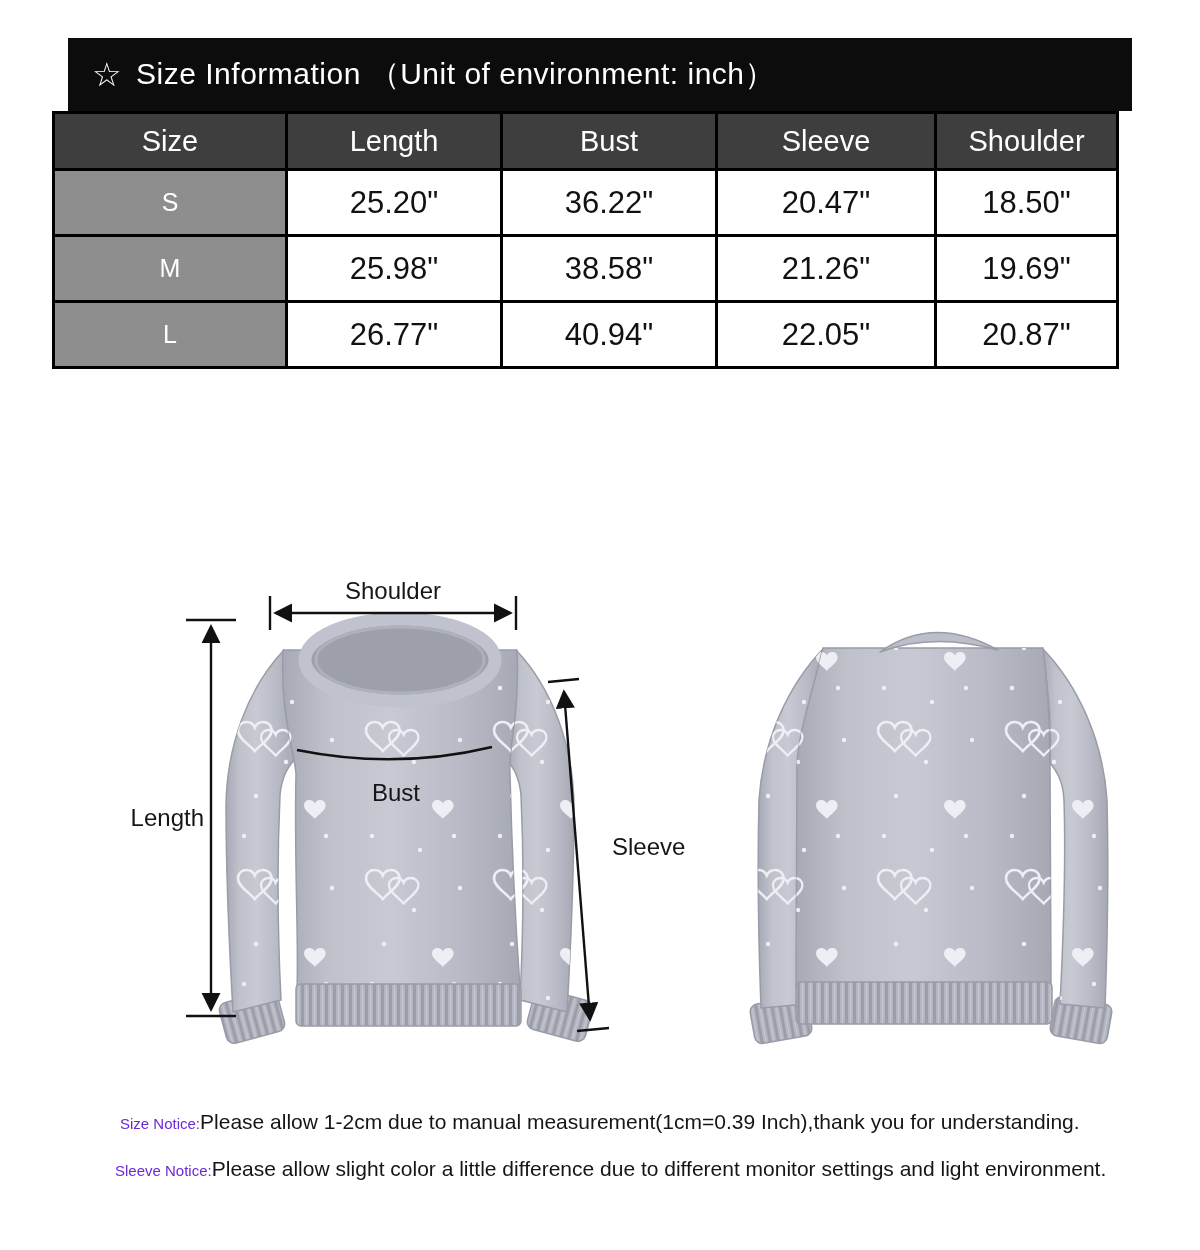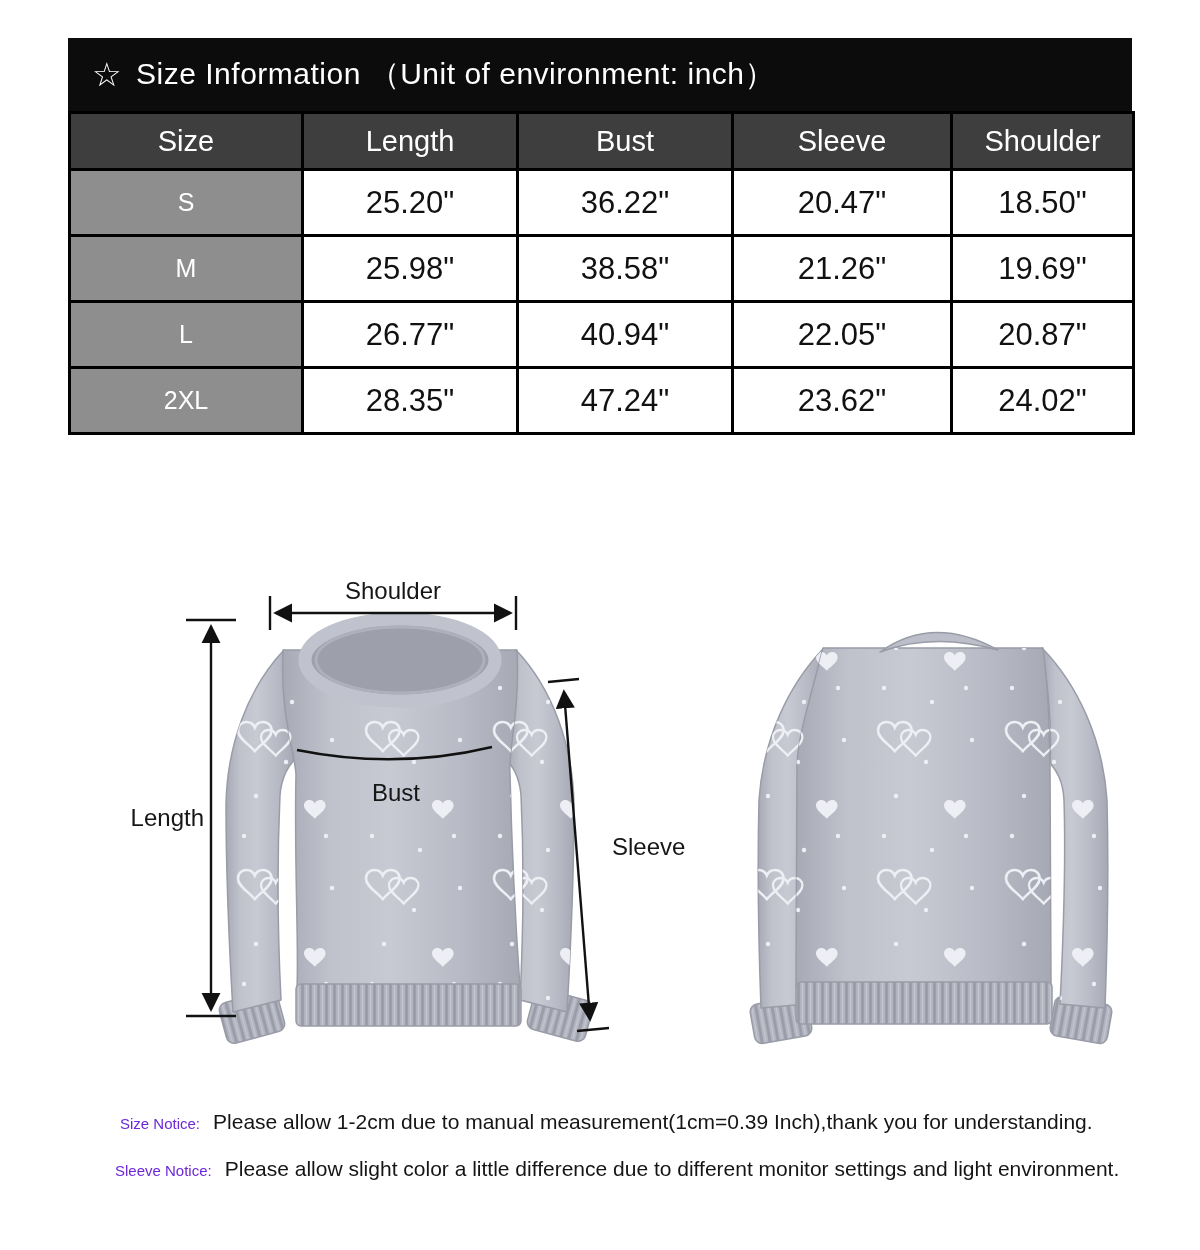--- a/index.html
+++ b/index.html
@@ -8,38 +8,38 @@
     font-family:"Liberation Sans", sans-serif; overflow:hidden;
   }
   .title-bar {
     position:absolute; left:68px; top:38px; width:1064px; height:73px;
     background:#0c0c0c; color:#ffffff; display:flex; align-items:center;
     box-sizing:border-box; padding-left:24px; font-size:30px; letter-spacing:.5px;
     white-space:nowrap;
   }
   .title-bar .star { font-size:33px; margin-right:14px; line-height:1; }
   table.size-table {
-    position:absolute; left:68px; top:111px; width:1064px;
+    position:absolute; left:52px; top:111px; width:1064px;
     border-collapse:collapse; table-layout:fixed; text-align:center;
   }
   table.size-table th, table.size-table td { border:3px solid #000000; padding:0; }
   table.size-table thead th {
     background:#3e3e3e; color:#ffffff; font-weight:normal; font-size:29px; height:54px;
   }
   table.size-table tbody th.size-cell {
     background:#8e8e8e; color:#ffffff; font-weight:normal; font-size:25px;
   }
   table.size-table tbody td {
     background:#ffffff; color:#111111; font-size:31px; height:63px;
   }
   svg.diagram { position:absolute; left:100px; top:560px; }
   svg.diagram text { font-family:"Liberation Sans", sans-serif; font-size:24px; fill:#161616; }
   .notice { position:absolute; white-space:nowrap; }
   .notice .label { color:#6d28d9; font-size:15px; }
-  .notice .text  { color:#151515; font-size:21px; margin-left:13px; }
+  .notice .text  { color:#151515; font-size:21px; }
   .notice-1 { left:120px; top:1110px; }
   .notice-2 { left:115px; top:1157px; }
 </style>
 </head>
 <body>
 
 <div class="page">
 
   <div class="title-bar">
     <span class="star">☆</span>
@@ -77,27 +77,20 @@
         <td>38.58"</td>
         <td>21.26"</td>
         <td>19.69"</td>
       </tr>
       <tr>
         <th class="size-cell">L</th>
         <td>26.77"</td>
         <td>40.94"</td>
         <td>22.05"</td>
         <td>20.87"</td>
-      </tr>
-      <tr>
-        <th class="size-cell">2XL</th>
-        <td>28.35"</td>
-        <td>47.24"</td>
-        <td>23.62"</td>
-        <td>24.02"</td>
       </tr>
     </tbody>
   </table>
 
   <svg class="diagram" width="1050" height="520" viewBox="0 0 1050 520">
     <defs>
       <marker id="arr" viewBox="0 0 10 10" refX="8.5" refY="5" markerWidth="8" markerHeight="8" orient="auto-start-reverse">
         <path d="M0,0 L10,5 L0,10 Z" fill="#111111"></path>
       </marker>
       <linearGradient id="bodyG" x1="0" y1="0" x2="1" y2="0">

